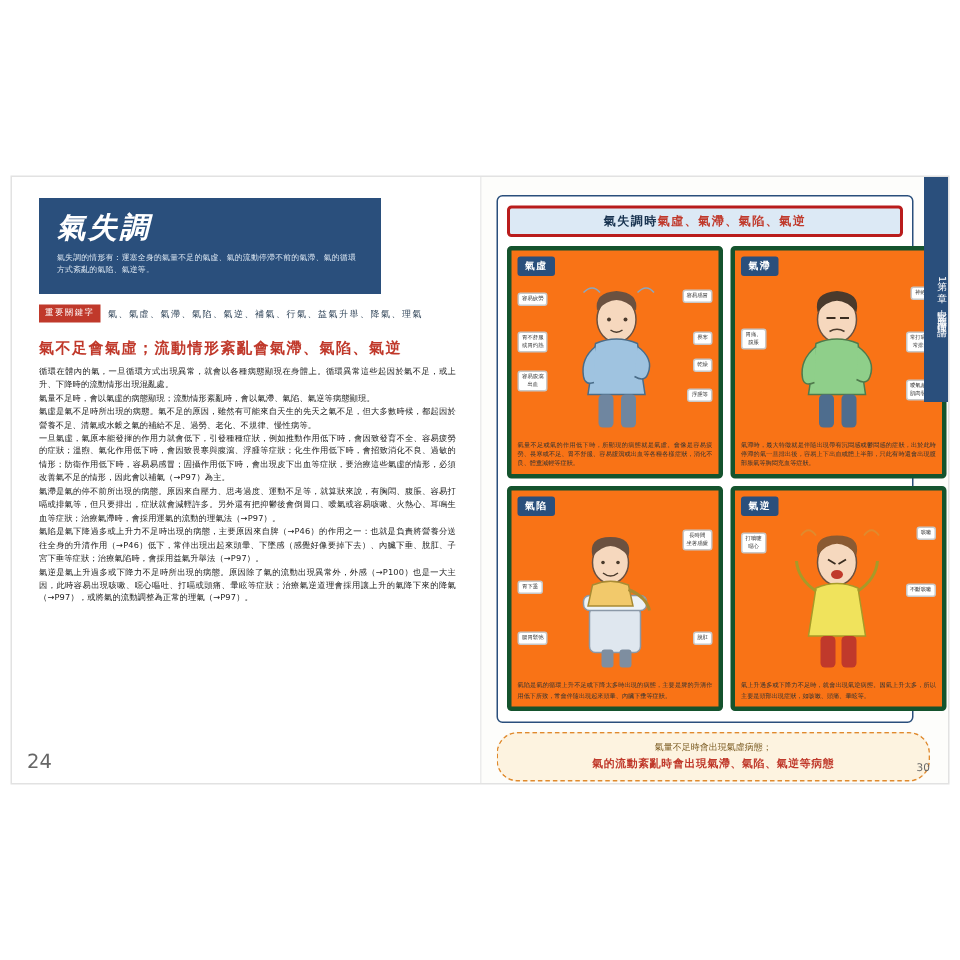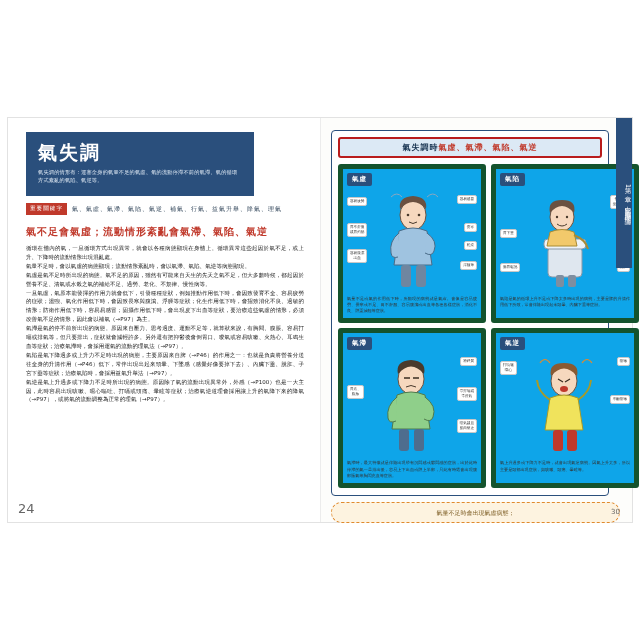--- a/index.html
+++ b/index.html
@@ -46,20 +46,21 @@
     width:228px;
     padding:10px 12px 12px 12px;
     box-sizing:border-box;
   }
   .title-band .big{
     font-size:19px;
     font-weight:bold;
     letter-spacing:2px;
     line-height:1.1;
     margin-bottom:5px;
+    font-style:italic;
   }
   .title-band .sub{
     font-size:5.2px;
     line-height:1.55;
     color:#dce7f2;
     letter-spacing:.2px;
   }
   .kw-row{
     margin-top:7px;
     display:flex;
@@ -121,23 +122,23 @@
     letter-spacing:1px;
     margin-bottom:6px;
   }
   .panel-title .accent{color:#c0392b;}
   .grid4{
     display:grid;
     grid-template-columns:1fr 1fr;
     gap:5px;
   }
   .cell{
-    border:5px solid #14532d;
+    border:3px solid #14532d;
     border-radius:3px;
-    background:#0ea5e9;
+    background:#f97316;
     padding:4px 4px 4px 4px;
     box-sizing:border-box;
     position:relative;
     min-height:150px;
   }
   .cell-label{
     position:absolute;
     left:4px;top:4px;
     background:#2a4f7c;
     color:#fff;
@@ -266,20 +267,45 @@
               <div class="tagbox" style="left:0;top:60px;">容易腹瀉
 出血</div>
               <div class="tagbox" style="right:0;top:34px;">畏寒</div>
               <div class="tagbox" style="right:0;top:52px;">乾燥</div>
               <div class="tagbox" style="right:0;top:72px;">浮腫等</div>
             </div>
             <div class="cap">氣量不足或氣的作用低下時，所顯現的病態就是氣虛。會像是容易疲勞、畏寒或不足、胃不舒服、容易腹瀉或出血等各種各樣症狀，消化不良、體重減輕等症狀。</div>
           </div>
 
           <div class="cell">
+            <div class="cell-label">氣滯</div>
+            <div class="cell-art">
+              <svg viewBox="0 0 130 104" width="130" height="104">
+                <ellipse cx="64" cy="26" rx="13" ry="15" fill="#f6d8be" stroke="#6b5140" stroke-width="1"></ellipse>
+                <path d="M51 21 q13 -15 26 0 q3 -13 -13 -14 q-16 1 -13 14z" fill="#4a3a2c"></path>
+                <path d="M57 25 h6 M66 25 h6" stroke="#3a2c20" stroke-width="1.4"></path>
+                <path d="M59 34 q5 -3 10 0" stroke="#4a3a2c" fill="none" stroke-width="1"></path>
+                <path d="M50 42 q14 -6 28 0 l5 34 h-38z" fill="#8fcf8a" stroke="#4f7a4c" stroke-width="1"></path>
+                <path d="M50 44 q-11 9 -9 21 q1 6 8 3" fill="#8fcf8a" stroke="#4f7a4c" stroke-width="1"></path>
+                <path d="M78 44 q12 9 8 20 q-2 6 -9 2" fill="#8fcf8a" stroke="#4f7a4c" stroke-width="1"></path>
+                <rect x="52" y="76" width="10" height="22" rx="3" fill="#4e6d8e"></rect>
+                <rect x="67" y="76" width="10" height="22" rx="3" fill="#4e6d8e"></rect>
+              </svg>
+              <div class="tagbox" style="right:0;top:4px;">神經質</div>
+              <div class="tagbox" style="left:0;top:32px;">胃痛、
+腹脹</div>
+              <div class="tagbox" style="right:0;top:34px;">常打嗝或
+常排氣</div>
+              <div class="tagbox" style="right:0;top:66px;">噯氣越且
+肌肉發達</div>
+            </div>
+            <div class="cap">氣滯時，最大特徵就是伴隨出現帶有沉悶感或鬱悶感的症狀，出於此時停滯的氣一旦排出後，容易上下出血或體上半部，只此有時還會出現腹部脹氣等胸悶充血等症狀。</div>
+          </div>
+
+          <div class="cell">
             <div class="cell-label">氣陷</div>
             <div class="cell-art">
               <svg viewBox="0 0 130 104" width="130" height="104">
                 <rect x="48" y="58" width="34" height="30" rx="4" fill="#dfe7ef" stroke="#8b99a8" stroke-width="1"></rect>
                 <rect x="44" y="50" width="42" height="10" rx="4" fill="#eef3f7" stroke="#8b99a8" stroke-width="1"></rect>
                 <ellipse cx="62" cy="28" rx="12" ry="14" fill="#f6d8be" stroke="#6b5140" stroke-width="1"></ellipse>
                 <path d="M50 24 q12 -14 24 0 q3 -13 -12 -13 q-15 0 -12 13z" fill="#6b5140"></path>
                 <circle cx="57" cy="28" r="1.2" fill="#4a3a2c"></circle>
                 <circle cx="67" cy="28" r="1.2" fill="#4a3a2c"></circle>
                 <path d="M57 35 q5 4 10 0" stroke="#4a3a2c" fill="none" stroke-width="1"></path>
@@ -291,45 +317,20 @@
               <div class="tagbox" style="right:0;top:6px;">長時間
 坐著感覺</div>
               <div class="tagbox" style="left:0;top:40px;">胃下垂</div>
               <div class="tagbox" style="right:0;top:74px;">脫肛</div>
               <div class="tagbox" style="left:0;top:74px;">腸胃鬆弛</div>
             </div>
             <div class="cap">氣陷是氣的循環上升不足或下降太多時出現的病態，主要是脾的升清作用低下所致，常會伴隨出現起來頭暈、內臟下垂等症狀。</div>
           </div>
 
           <div class="cell">
-            <div class="cell-label">氣滯</div>
-            <div class="cell-art">
-              <svg viewBox="0 0 130 104" width="130" height="104">
-                <ellipse cx="64" cy="26" rx="13" ry="15" fill="#f6d8be" stroke="#6b5140" stroke-width="1"></ellipse>
-                <path d="M51 21 q13 -15 26 0 q3 -13 -13 -14 q-16 1 -13 14z" fill="#4a3a2c"></path>
-                <path d="M57 25 h6 M66 25 h6" stroke="#3a2c20" stroke-width="1.4"></path>
-                <path d="M59 34 q5 -3 10 0" stroke="#4a3a2c" fill="none" stroke-width="1"></path>
-                <path d="M50 42 q14 -6 28 0 l5 34 h-38z" fill="#8fcf8a" stroke="#4f7a4c" stroke-width="1"></path>
-                <path d="M50 44 q-11 9 -9 21 q1 6 8 3" fill="#8fcf8a" stroke="#4f7a4c" stroke-width="1"></path>
-                <path d="M78 44 q12 9 8 20 q-2 6 -9 2" fill="#8fcf8a" stroke="#4f7a4c" stroke-width="1"></path>
-                <rect x="52" y="76" width="10" height="22" rx="3" fill="#4e6d8e"></rect>
-                <rect x="67" y="76" width="10" height="22" rx="3" fill="#4e6d8e"></rect>
-              </svg>
-              <div class="tagbox" style="right:0;top:4px;">神經質</div>
-              <div class="tagbox" style="left:0;top:32px;">胃痛、
-腹脹</div>
-              <div class="tagbox" style="right:0;top:34px;">常打嗝或
-常排氣</div>
-              <div class="tagbox" style="right:0;top:66px;">噯氣越且
-肌肉發達</div>
-            </div>
-            <div class="cap">氣滯時，最大特徵就是伴隨出現帶有沉悶感或鬱悶感的症狀，出於此時停滯的氣一旦排出後，容易上下出血或體上半部，只此有時還會出現腹部脹氣等胸悶充血等症狀。</div>
-          </div>
-
-          <div class="cell">
             <div class="cell-label">氣逆</div>
             <div class="cell-art">
               <svg viewBox="0 0 130 104" width="130" height="104">
                 <ellipse cx="64" cy="28" rx="13" ry="15" fill="#f6d8be" stroke="#6b5140" stroke-width="1"></ellipse>
                 <path d="M51 23 q13 -15 26 0 q3 -13 -13 -13 q-16 0 -13 13z" fill="#8a5a32"></path>
                 <path d="M58 26 l5 3 M70 26 l-5 3" stroke="#3a2c20" stroke-width="1.2"></path>
                 <ellipse cx="64" cy="36" rx="4" ry="3" fill="#c0392b"></ellipse>
                 <path d="M50 45 q14 -6 28 0 l5 32 h-38z" fill="#f0e35c" stroke="#a79a28" stroke-width="1"></path>
                 <path d="M50 47 q-12 -8 -13 -20" stroke="#a79a28" fill="none" stroke-width="2"></path>
                 <path d="M78 47 q12 -8 13 -20" stroke="#a79a28" fill="none" stroke-width="2"></path>
@@ -344,20 +345,21 @@
               <div class="tagbox" style="right:0;top:42px;">不斷咳嗽</div>
             </div>
             <div class="cap">氣上升過多或下降力不足時，就會出現氣逆病態。因氣上升太多，所以主要是頭部出現症狀，如咳嗽、頭痛、暈眩等。</div>
           </div>
 
         </div>
       </div>
 
       <div class="note">
         <div class="l1">氣量不足時會出現氣虛病態；</div>
+        <div class="l2">氣的流動紊亂時會出現氣滯、氣陷、氣逆等病態</div>
       </div>
 
       <div class="side-tab">第1章　中醫的基礎理論</div>
       <div class="folio-right">30</div>
     </div>
 
   </div>
 </div>
 
 </body></html>

